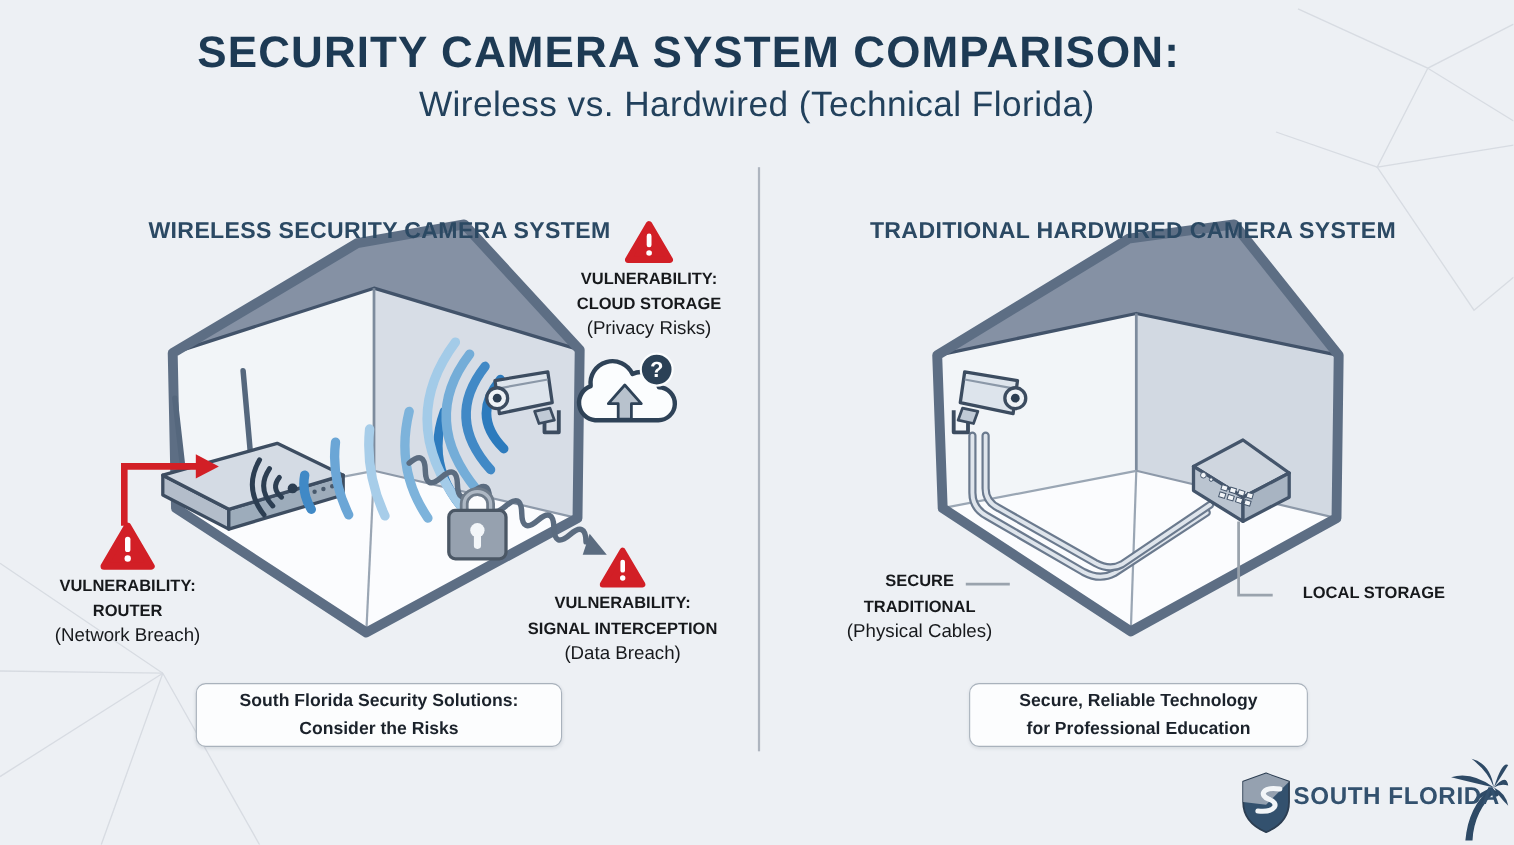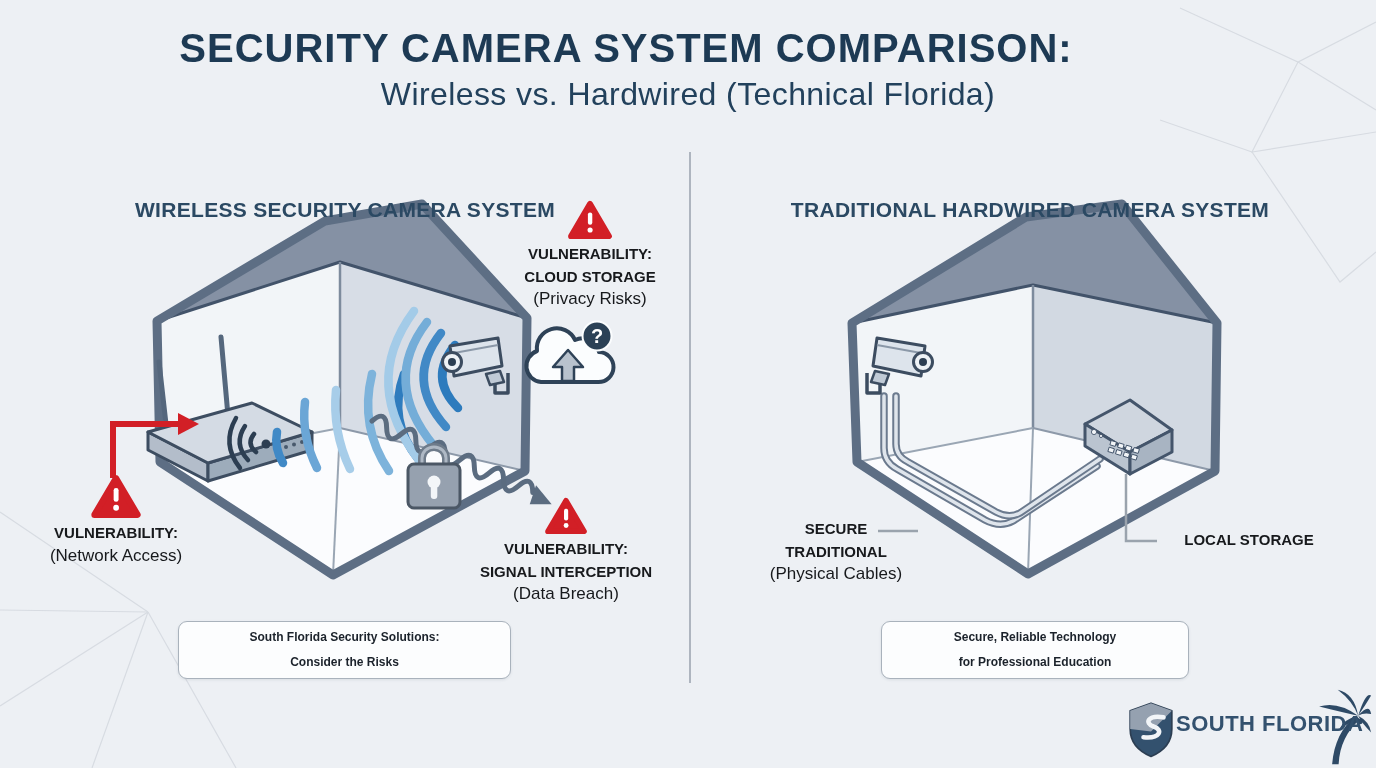--- a/index.html
+++ b/index.html
@@ -19,21 +19,21 @@
 
   .divider{left:689px;top:152px;width:2px;height:531px;background:#98a2ad;opacity:.75;}
 
   .callout{text-align:center;color:#17191c;}
   .callout .warn{margin:0 auto 3px auto;}
   .c-b{font-weight:700;font-size:15px;line-height:22.5px;}
   .c-r{font-weight:400;font-size:17px;line-height:22.5px;}
 
   .footer-box{top:621px;height:56px;background:#fcfdfe;border:1.6px solid #a9b2bc;border-radius:9px;
         box-shadow:0 1px 3px rgba(40,60,80,.10);display:flex;flex-direction:column;justify-content:center;
-        text-align:center;font-size:12px;font-weight:700;color:#1b222b;line-height:25px;}
+        text-align:center;font-size:16px;font-weight:700;color:#1b222b;line-height:25px;}
   .fb-left{left:178px;width:331px;}
   .fb-right{left:881px;width:306px;}
 
   .logo-text{left:1176px;top:714px;line-height:20px;}
   .logo-l1{font-size:22px;font-weight:700;color:#33516e;letter-spacing:.5px;}
   .logo-l2{font-size:21px;font-weight:700;color:#be185d;letter-spacing:.5px;margin-top:45px;}
   .qm{font-family:"Liberation Sans",sans-serif;font-size:20px;font-weight:700;fill:#ffffff;}
 </style>
 </head>
 <body>
@@ -202,21 +202,22 @@
     <div class="c-r">(Privacy Risks)</div>
   </div>
 
   <div class="abs callout" style="left:5px;top:474px;width:222px;">
     <svg class="warn" width="50" height="45" viewBox="0 0 46 42">
       <path d="M23,4 L43,38 L3,38 Z" fill="#d21f26" stroke="#d21f26" stroke-width="6" stroke-linejoin="round"></path>
       <rect x="20.8" y="13" width="4.6" height="13" rx="2.2" fill="#fff"></rect>
       <circle cx="23.1" cy="31.5" r="2.7" fill="#fff"></circle>
     </svg>
     <div class="c-b">VULNERABILITY:</div>
-    <div class="c-r">(Network Access)</div>
+    <div class="c-b">ROUTER</div>
+    <div class="c-r">(Network Breach)</div>
   </div>
 
   <div class="abs callout" style="left:446px;top:497px;width:240px;">
     <svg class="warn" width="42" height="38" viewBox="0 0 46 42">
       <path d="M23,4 L43,38 L3,38 Z" fill="#d21f26" stroke="#d21f26" stroke-width="6" stroke-linejoin="round"></path>
       <rect x="20.8" y="13" width="4.6" height="13" rx="2.2" fill="#fff"></rect>
       <circle cx="23.1" cy="31.5" r="2.7" fill="#fff"></circle>
     </svg>
     <div class="c-b">VULNERABILITY:</div>
     <div class="c-b">SIGNAL INTERCEPTION</div>

